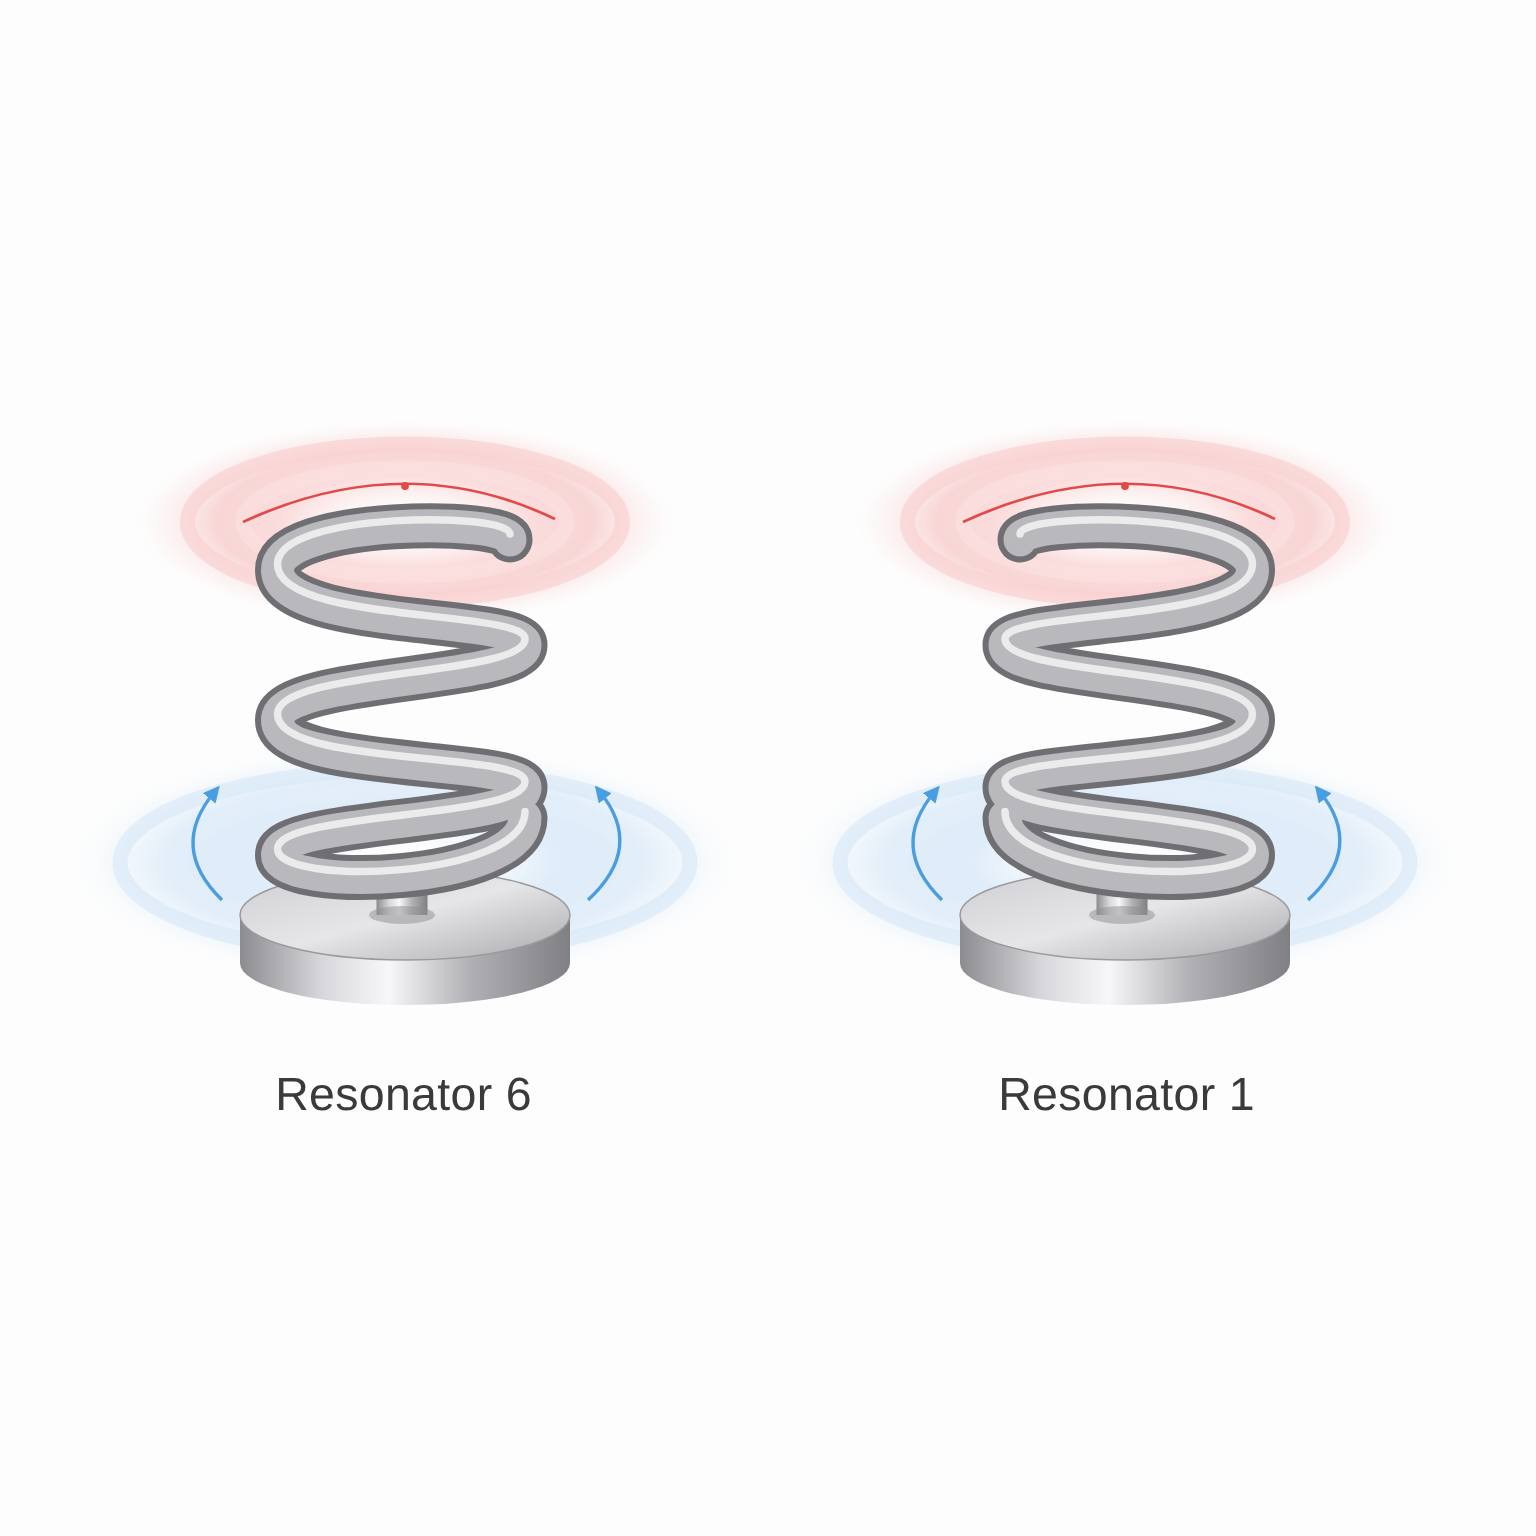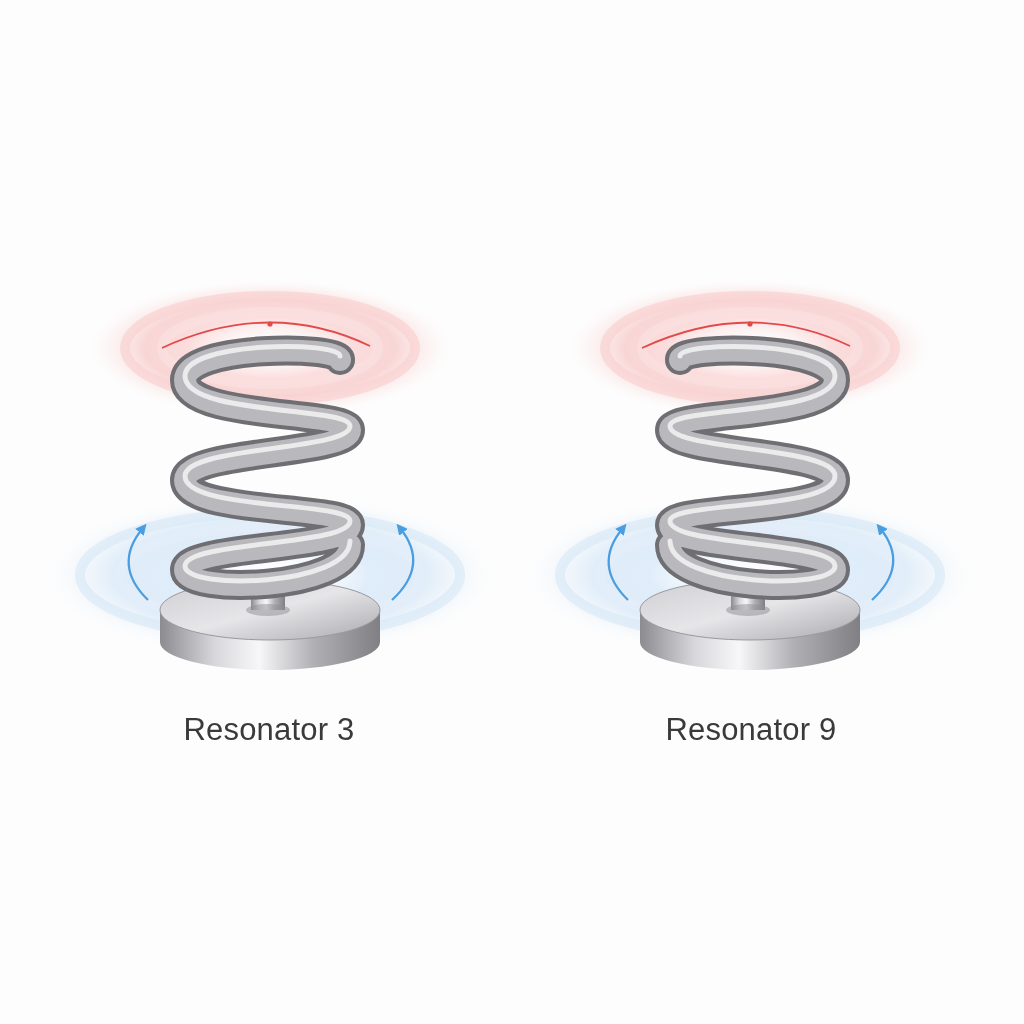--- a/index.html
+++ b/index.html
@@ -79,21 +79,21 @@
       <ellipse cx="228" cy="340" rx="22" ry="6" fill="#8e8e92" opacity="0.5"></ellipse>
     </g>
 
     <g fill="none" stroke-linecap="round">
       <path d="M300,90 C300,75 145,75 145,110 C145,150 310,140 310,160 C310,185 145,180 145,210 C145,245 310,235 310,255 C310,280 145,275 145,300 C145,325 310,320 310,275" stroke="#6f6f73" stroke-width="30"></path>
       <path d="M300,90 C300,75 145,75 145,110 C145,150 310,140 310,160 C310,185 145,180 145,210 C145,245 310,235 310,255 C310,280 145,275 145,300 C145,325 310,320 310,275" stroke="#b9b9bd" stroke-width="22"></path>
       <path d="M300,86 C300,71 145,71 145,106 C145,146 310,136 310,156 C310,181 145,176 145,206 C145,241 310,231 310,251 C310,276 145,271 145,296 C145,321 310,316 310,271" stroke="#f3f3f5" stroke-width="5" opacity="0.85"></path>
     </g>
   </svg>
 </div>
-<div class="label" style="left:119px;">Resonator 3</div>
+<div class="label" style="left:119px;">Resonator 6</div>
 
 <div class="res" style="left:520px;">
   <svg width="480" height="420" viewBox="0 0 480 420">
     <g>
       <ellipse cx="230" cy="305" rx="225" ry="80" fill="url(#blueGlow)"></ellipse>
       <ellipse cx="230" cy="305" rx="190" ry="62" fill="none" stroke="#d6e7f7" stroke-width="10" opacity="0.6"></ellipse>
       <ellipse cx="230" cy="305" rx="150" ry="48" fill="none" stroke="#e2eefa" stroke-width="10" opacity="0.7"></ellipse>
     </g>
     <g>
       <path d="M108,330 Q72,295 103,258" fill="none" stroke="#4a9ee0" stroke-width="2.2" marker-end="url(#arrowBlue)"></path>
@@ -112,13 +112,13 @@
       <rect x="211" y="300" width="34" height="40" fill="url(#metalH)"></rect>
       <ellipse cx="228" cy="340" rx="22" ry="6" fill="#8e8e92" opacity="0.5"></ellipse>
     </g>
     <g fill="none" stroke-linecap="round">
       <path d="M160,90 C160,75 315,75 315,110 C315,150 150,140 150,160 C150,185 315,180 315,210 C315,245 150,235 150,255 C150,280 315,275 315,300 C315,325 150,320 150,275" stroke="#6f6f73" stroke-width="30"></path>
       <path d="M160,90 C160,75 315,75 315,110 C315,150 150,140 150,160 C150,185 315,180 315,210 C315,245 150,235 150,255 C150,280 315,275 315,300 C315,325 150,320 150,275" stroke="#b9b9bd" stroke-width="22"></path>
       <path d="M160,86 C160,71 315,71 315,106 C315,146 150,136 150,156 C150,181 315,176 315,206 C315,241 150,231 150,251 C150,276 315,271 315,296 C315,321 150,316 150,271" stroke="#f3f3f5" stroke-width="5" opacity="0.85"></path>
     </g>
   </svg>
 </div>
-<div class="label" style="left:601px;">Resonator 9</div>
+<div class="label" style="left:601px;">Resonator 1</div>
 
 </body></html>

